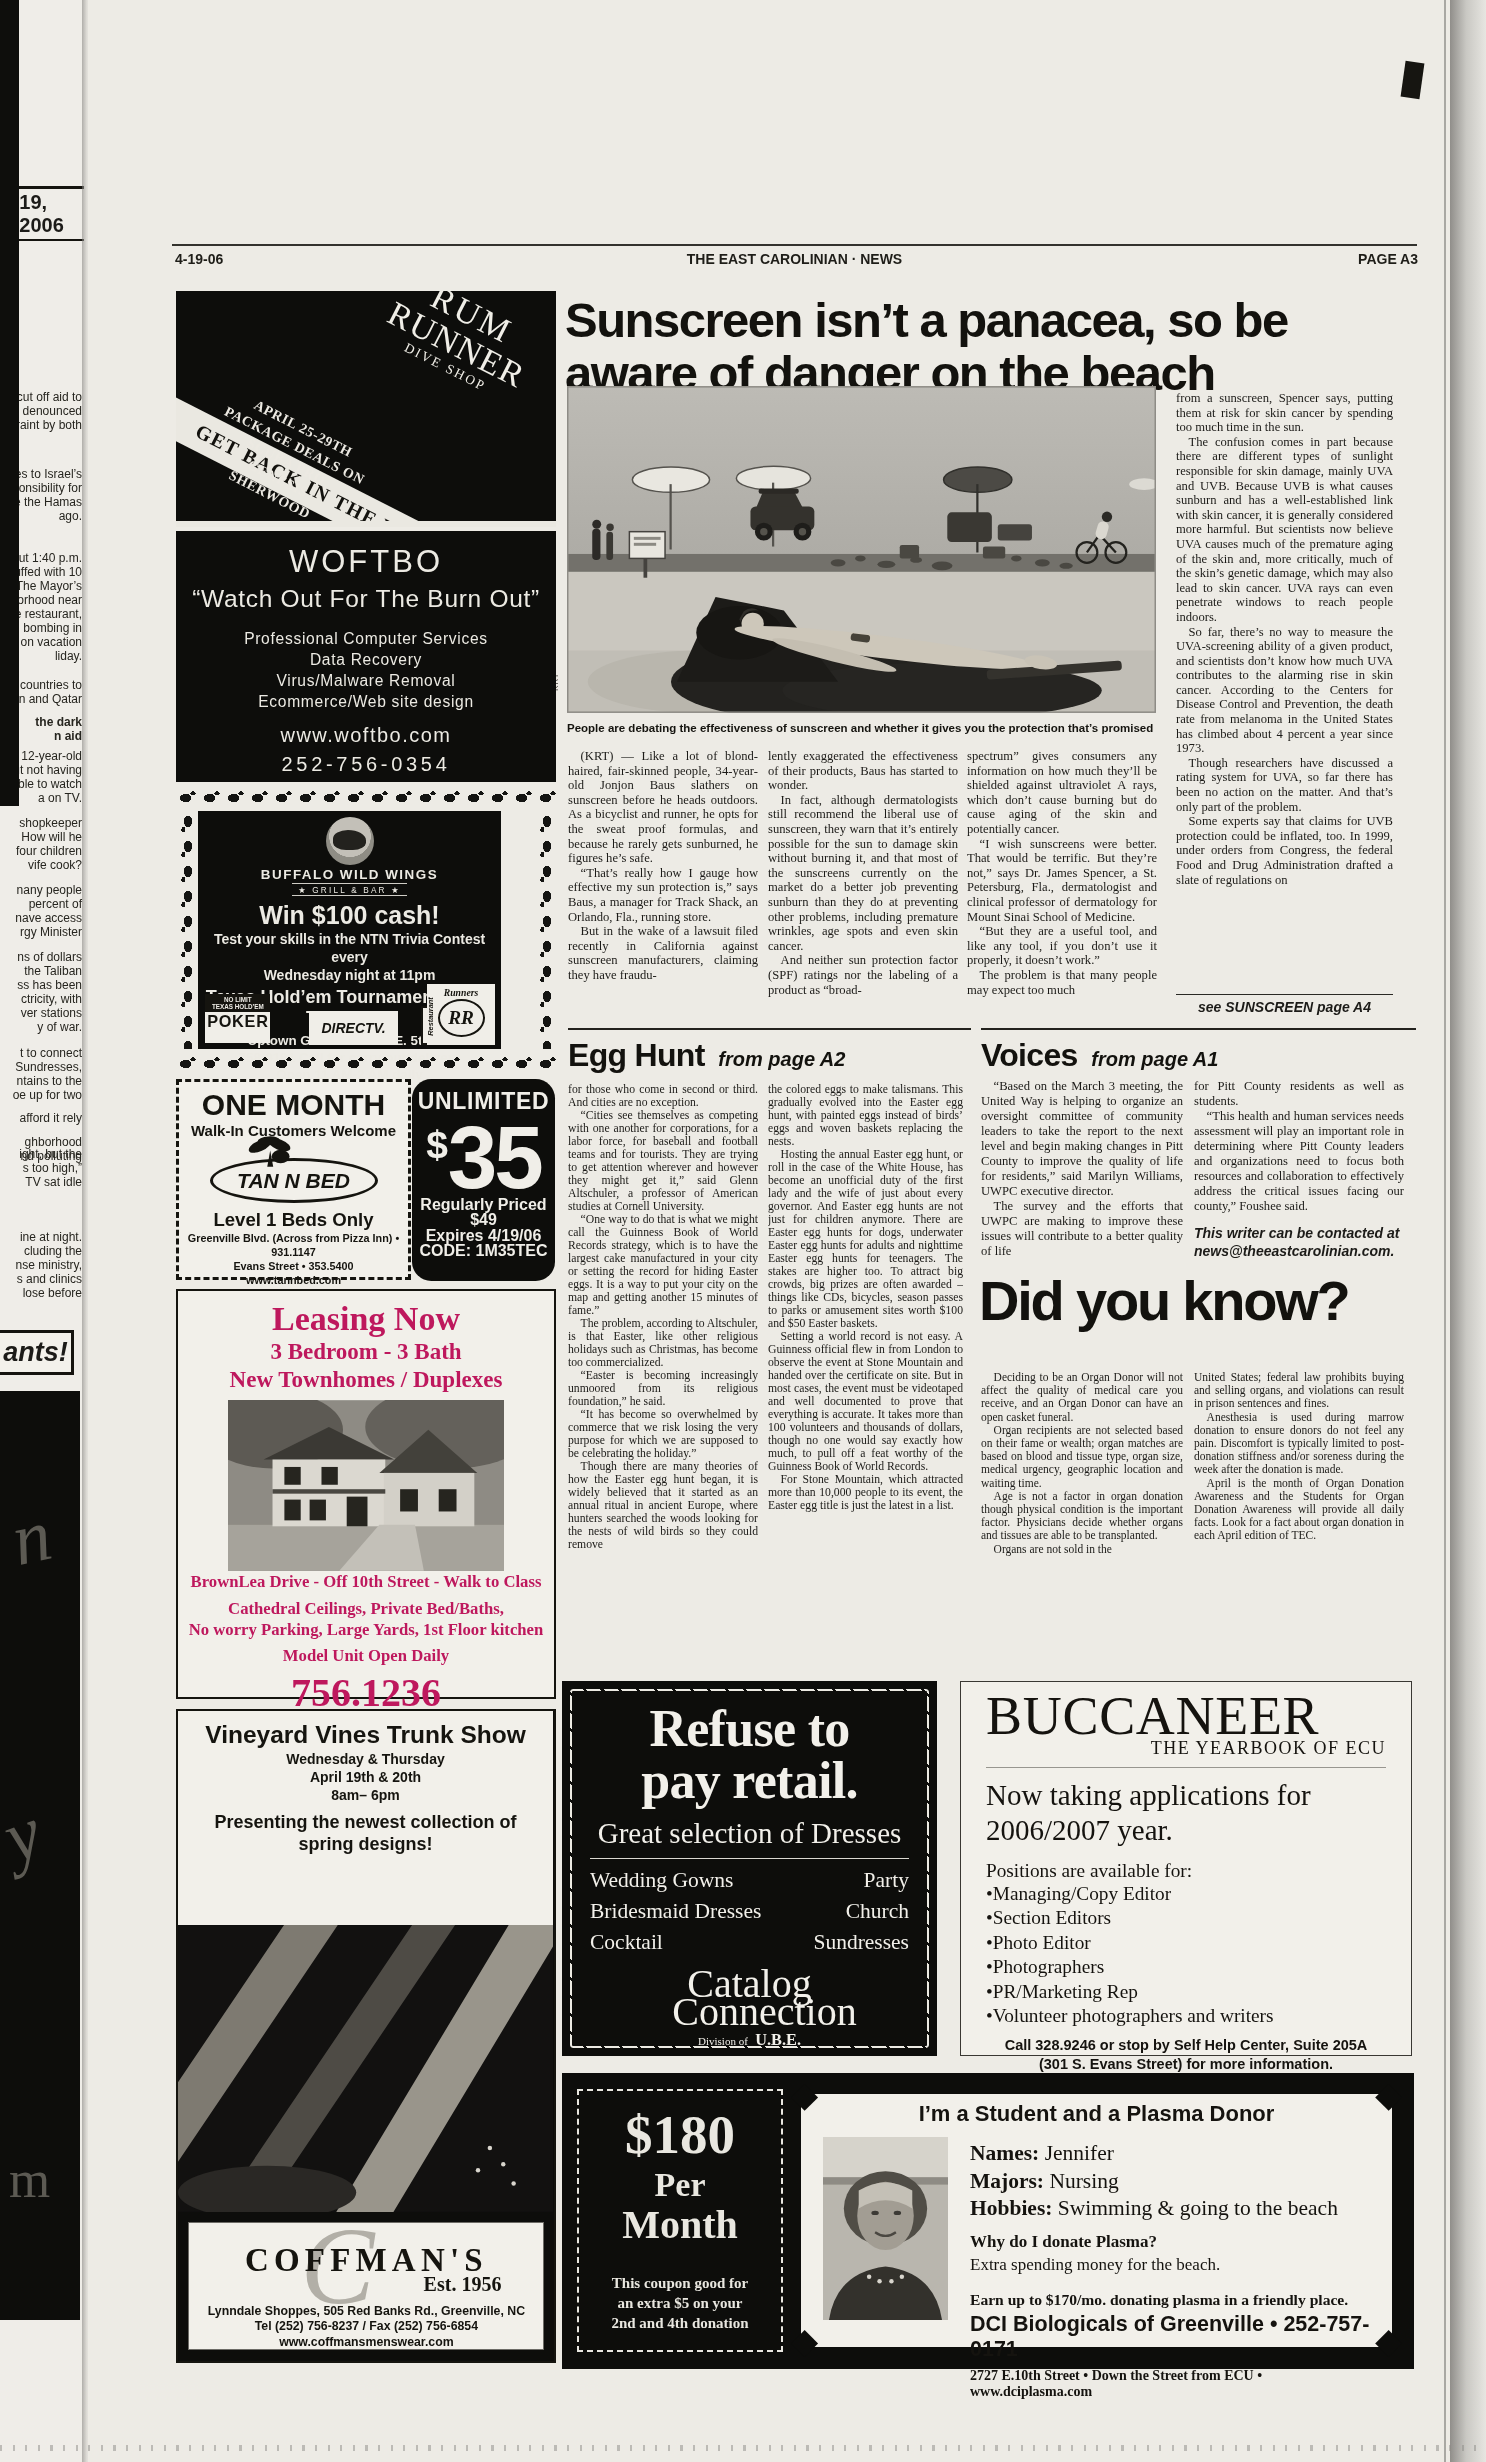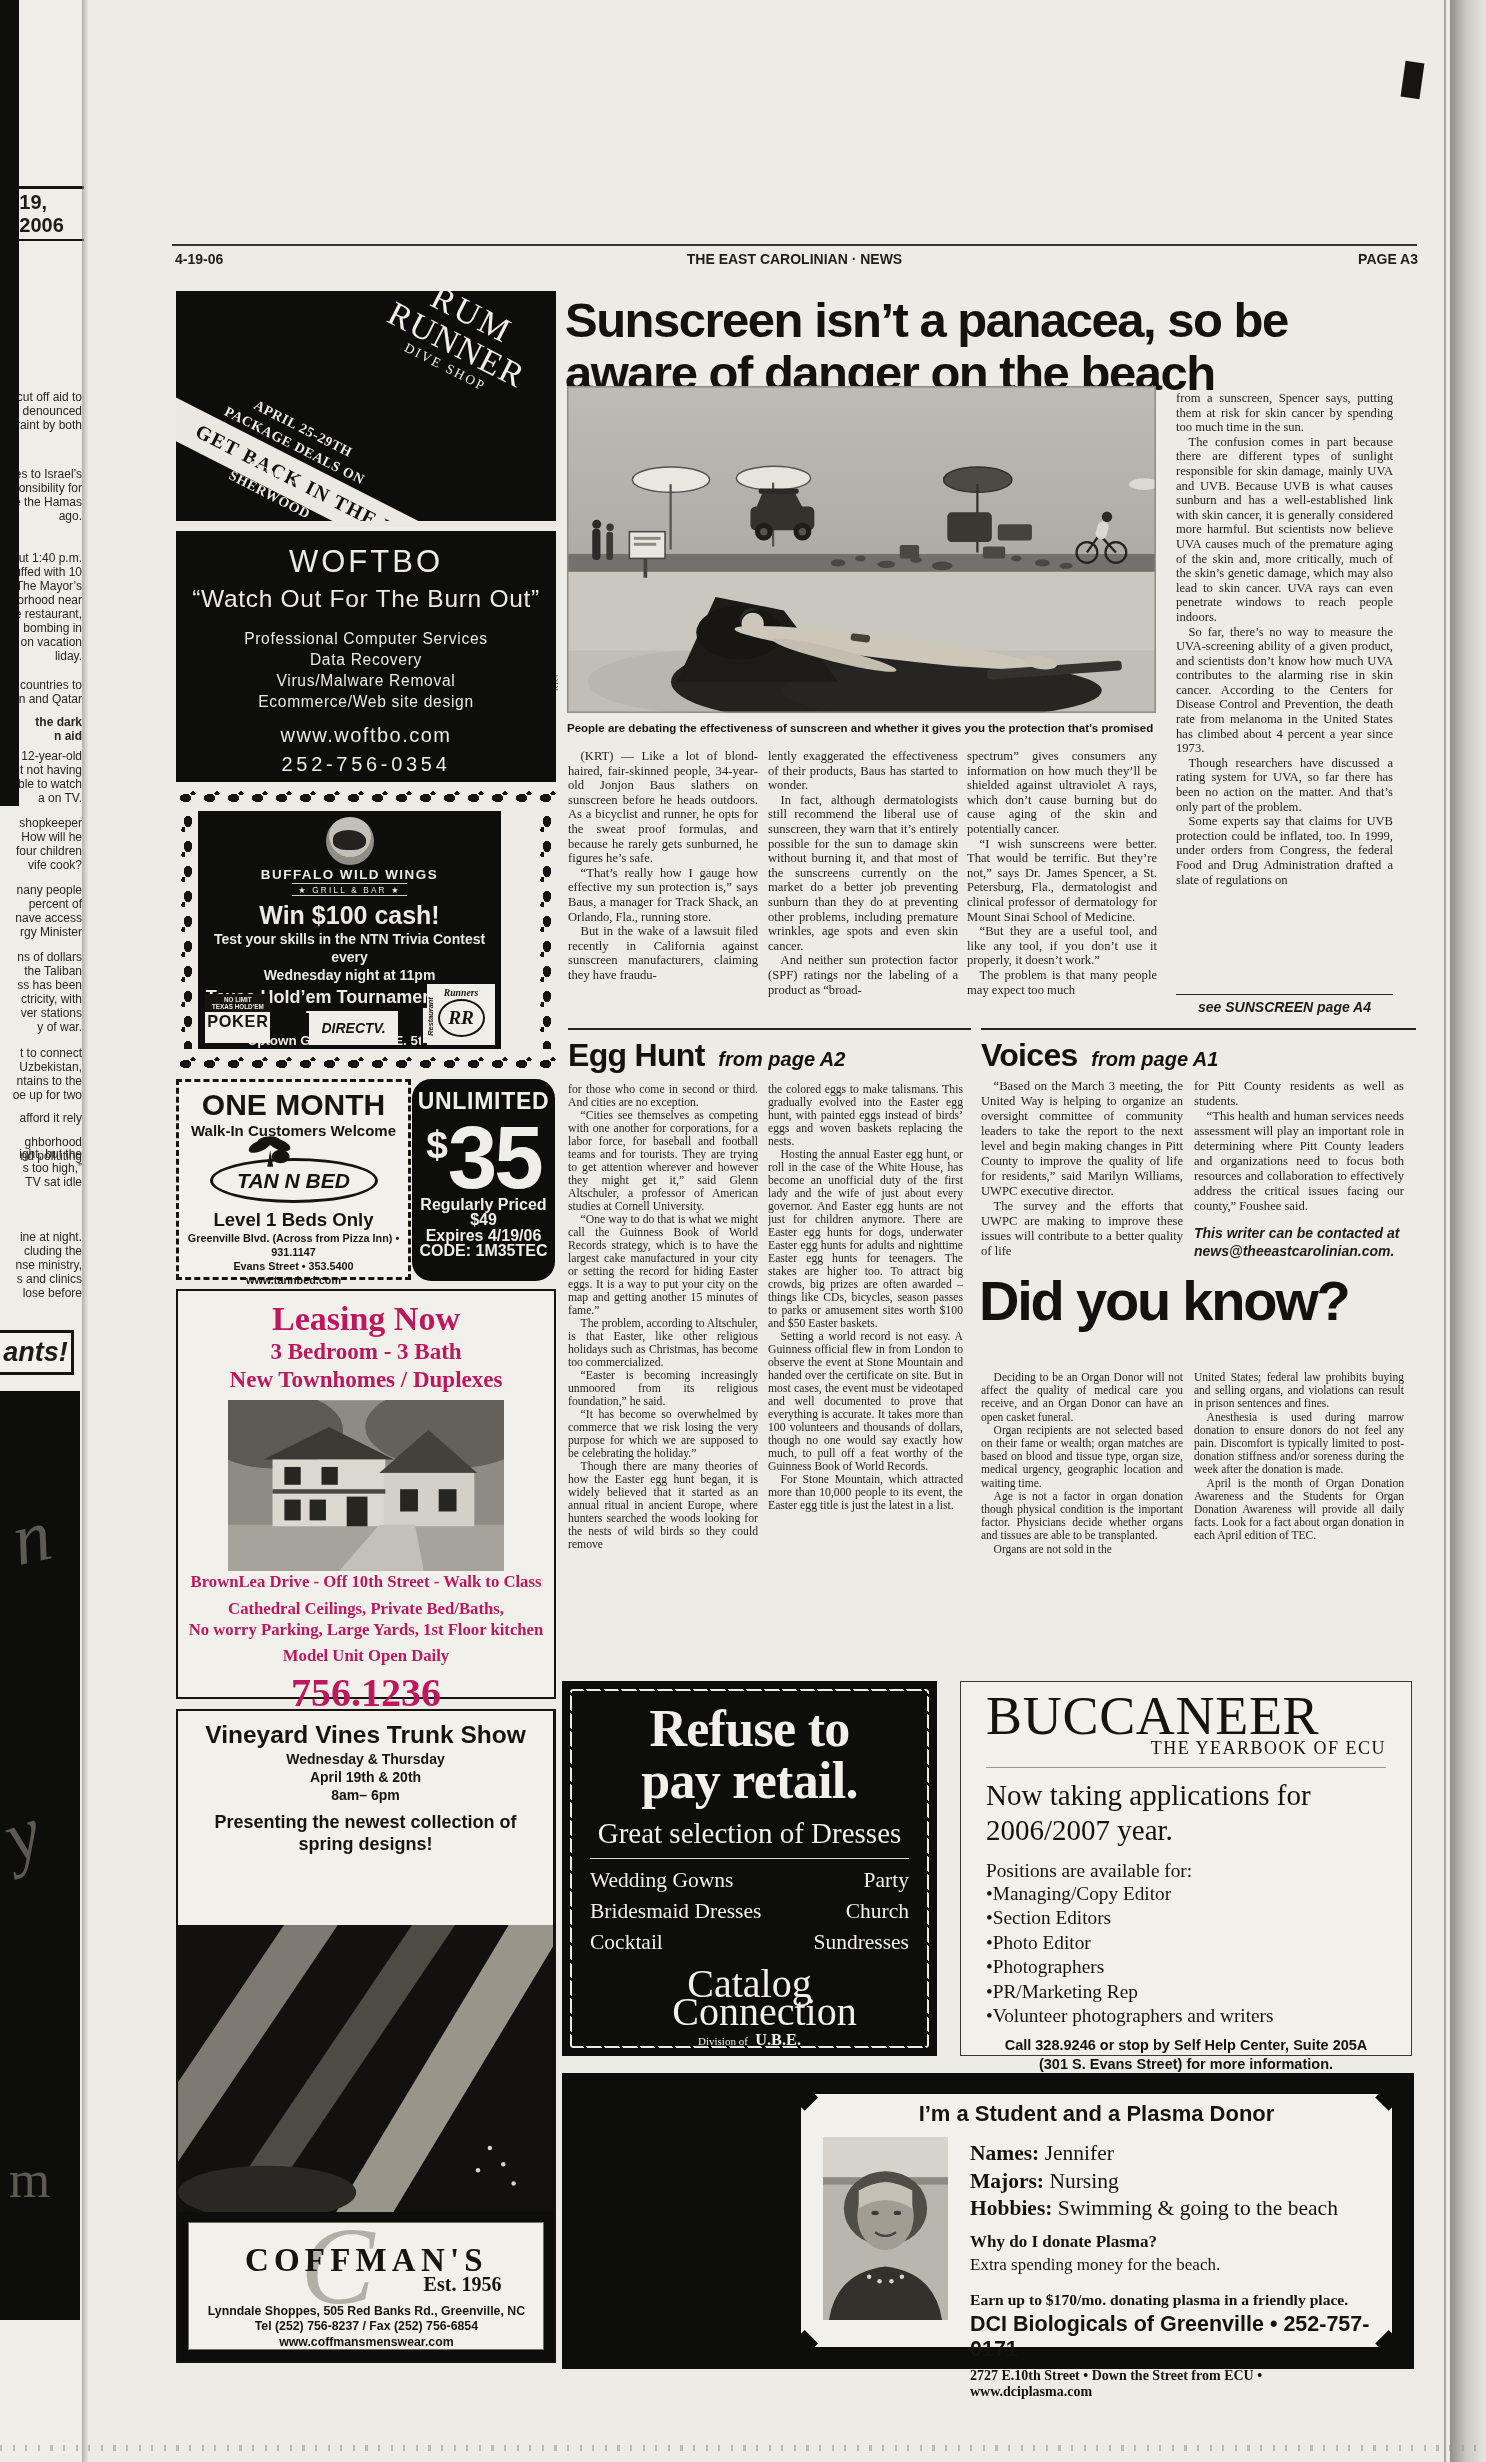--- a/index.html
+++ b/index.html
@@ -256,21 +256,21 @@
 percent of
 nave access
 rgy Minister</div>
     <div class="frag a" style="top:950px">ns of dollars
 the Taliban
 ss has been
 ctricity, with
 ver stations
 y of war.</div>
     <div class="frag a" style="top:1046px">t to connect
-Uzbekistan,
+Sundresses,
 ntains to the
 oe up for two</div>
     <div class="frag a" style="top:1111px">afford it rely</div>
     <div class="frag a" style="top:1135px">ghborhood
 nd polluting</div>
     <div class="frag a" style="top:1147px">ight, but the
 s too high,”
 TV sat idle</div>
     <div class="frag a" style="top:1230px">ine at night.
 cluding the
@@ -672,20 +672,28 @@
     <div class="bucc-li">•Section Editors</div>
     <div class="bucc-li">•Photo Editor</div>
     <div class="bucc-li">•Photographers</div>
     <div class="bucc-li">•PR/Marketing Rep</div>
     <div class="bucc-li">•Volunteer photographers and writers</div>
     <div class="bucc-call" style="margin-top:7.4px">Call 328.9246 or stop by Self Help Center, Suite 205A</div>
     <div class="bucc-call">(301 S. Evans Street) for more information.</div>
   </div>
 
   <div id="ad-dci" class="a">
+    <div id="dci-coupon">
+      <div id="dci-amt">$180</div>
+      <div id="dci-per">Per</div>
+      <div id="dci-month">Month</div>
+      <div id="dci-note" class="preline">This coupon good for
+an extra $5 on your
+2nd and 4th donation</div>
+    </div>
     <div id="dci-panel">
       <div class="notch" style="left:-6px;top:-6px;transform:rotate(45deg)"></div>
       <div class="notch" style="right:-6px;top:-6px;transform:rotate(45deg)"></div>
       <div class="notch" style="left:-6px;bottom:-6px;transform:rotate(45deg)"></div>
       <div class="notch" style="right:-6px;bottom:-6px;transform:rotate(45deg)"></div>
       <div id="dci-header">I’m a Student and a Plasma Donor</div>
       <div id="dci-photo">
         <svg width="125" height="183" viewBox="0 0 168 246">
           <rect width="168" height="246" fill="#b9b6ae"></rect>
           <rect width="168" height="58" fill="#d6d3cb"></rect>

